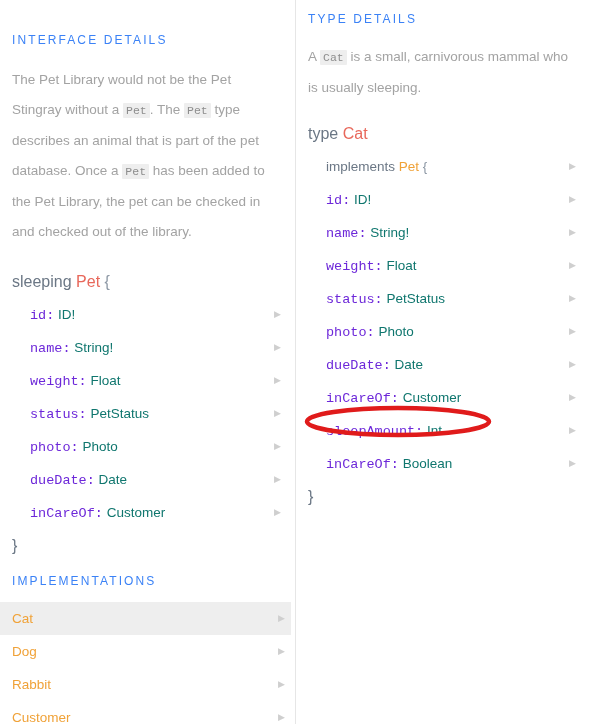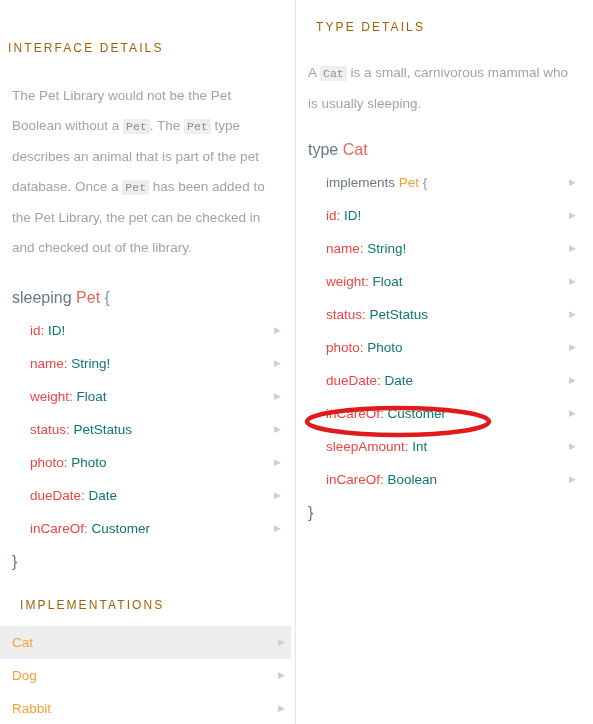--- a/index.html
+++ b/index.html
@@ -39,27 +39,27 @@
   .panel-right {
     width: 296px;
     padding: 0;
   }
 
   
   .section-title {
     font-size: 12px;
     letter-spacing: 2.1px;
     text-transform: uppercase;
-    color: #a16207;
+    color: #3b82f6;
     font-weight: 400;
-    margin: 8px;
-    padding: 0;
-    white-space: nowrap;
-  }
-  .title-interface { padding-top: 33px; padding-left: 0; }
+    margin: 0;
+    padding: 0;
+    white-space: nowrap;
+  }
+  .title-interface { padding-top: 33px; padding-left: 12px; }
   .title-type      { padding-top: 12px; padding-left: 12px; }
   .title-impl      { padding-top: 12px; padding-left: 12px; }
 
   
   .description {
     margin: 0;
     padding: 18px 12px 0 12px;
     font-size: 13.5px;
     line-height: 30px;
     color: #a3a3a3;
@@ -111,21 +111,21 @@
     top: 0;
     line-height: 33px;
     color: #cfcfcf;
     font-size: 9px;
   }
   .panel-right .field-row .chev { right: 4px; }
 
   .kw      { color: #6b7785; }
   .tname   { color: #e8685b; }   
   .iname   { color: #f0a238; }   
-  .fname   { color: #ef4444; }   
+  .fname   { color: #6d28d9; font-family: Liberation Mono, monospace; }   
   .ftype   { color: #0f766e; }   
   .brace   { color: #8d98a5; }
 
   
   .impl-list {
     margin-top: 14px;
     width: 291px;
   }
   .impl-row {
     position: relative;
@@ -163,21 +163,21 @@
 </style>
 </head>
 <body>
 
 <div class="docs-root">
 
   <div class="panel panel-left">
 
     <div class="section-title title-interface">INTERFACE DETAILS</div>
 
-    <p class="description"><span>The Pet Library would not be the Pet Boolean without a </span><code class="inline">Pet</code><span>. The </span><code class="inline">Pet</code><span> type describes an animal that is part of the pet database. Once a </span><code class="inline">Pet</code><span> has been added to the Pet Library, the pet can be checked in and checked out of the library.</span></p>
+    <p class="description"><span>The Pet Library would not be the Pet Stingray without a </span><code class="inline">Pet</code><span>. The </span><code class="inline">Pet</code><span> type describes an animal that is part of the pet database. Once a </span><code class="inline">Pet</code><span> has been added to the Pet Library, the pet can be checked in and checked out of the library.</span></p>
 
     <div class="code-block">
 
       <div class="code-line sig"><span class="kw">sleeping</span><span> </span><span class="tname">Pet</span><span> </span><span class="brace">{</span></div>
 
       <div id="left-fields">
           <div class="field-row"><span class="fname">id:</span> <span class="ftype">ID!</span><span class="chev">▶</span></div>
           <div class="field-row"><span class="fname">name:</span> <span class="ftype">String!</span><span class="chev">▶</span></div>
           <div class="field-row"><span class="fname">weight:</span> <span class="ftype">Float</span><span class="chev">▶</span></div>
           <div class="field-row"><span class="fname">status:</span> <span class="ftype">PetStatus</span><span class="chev">▶</span></div>

